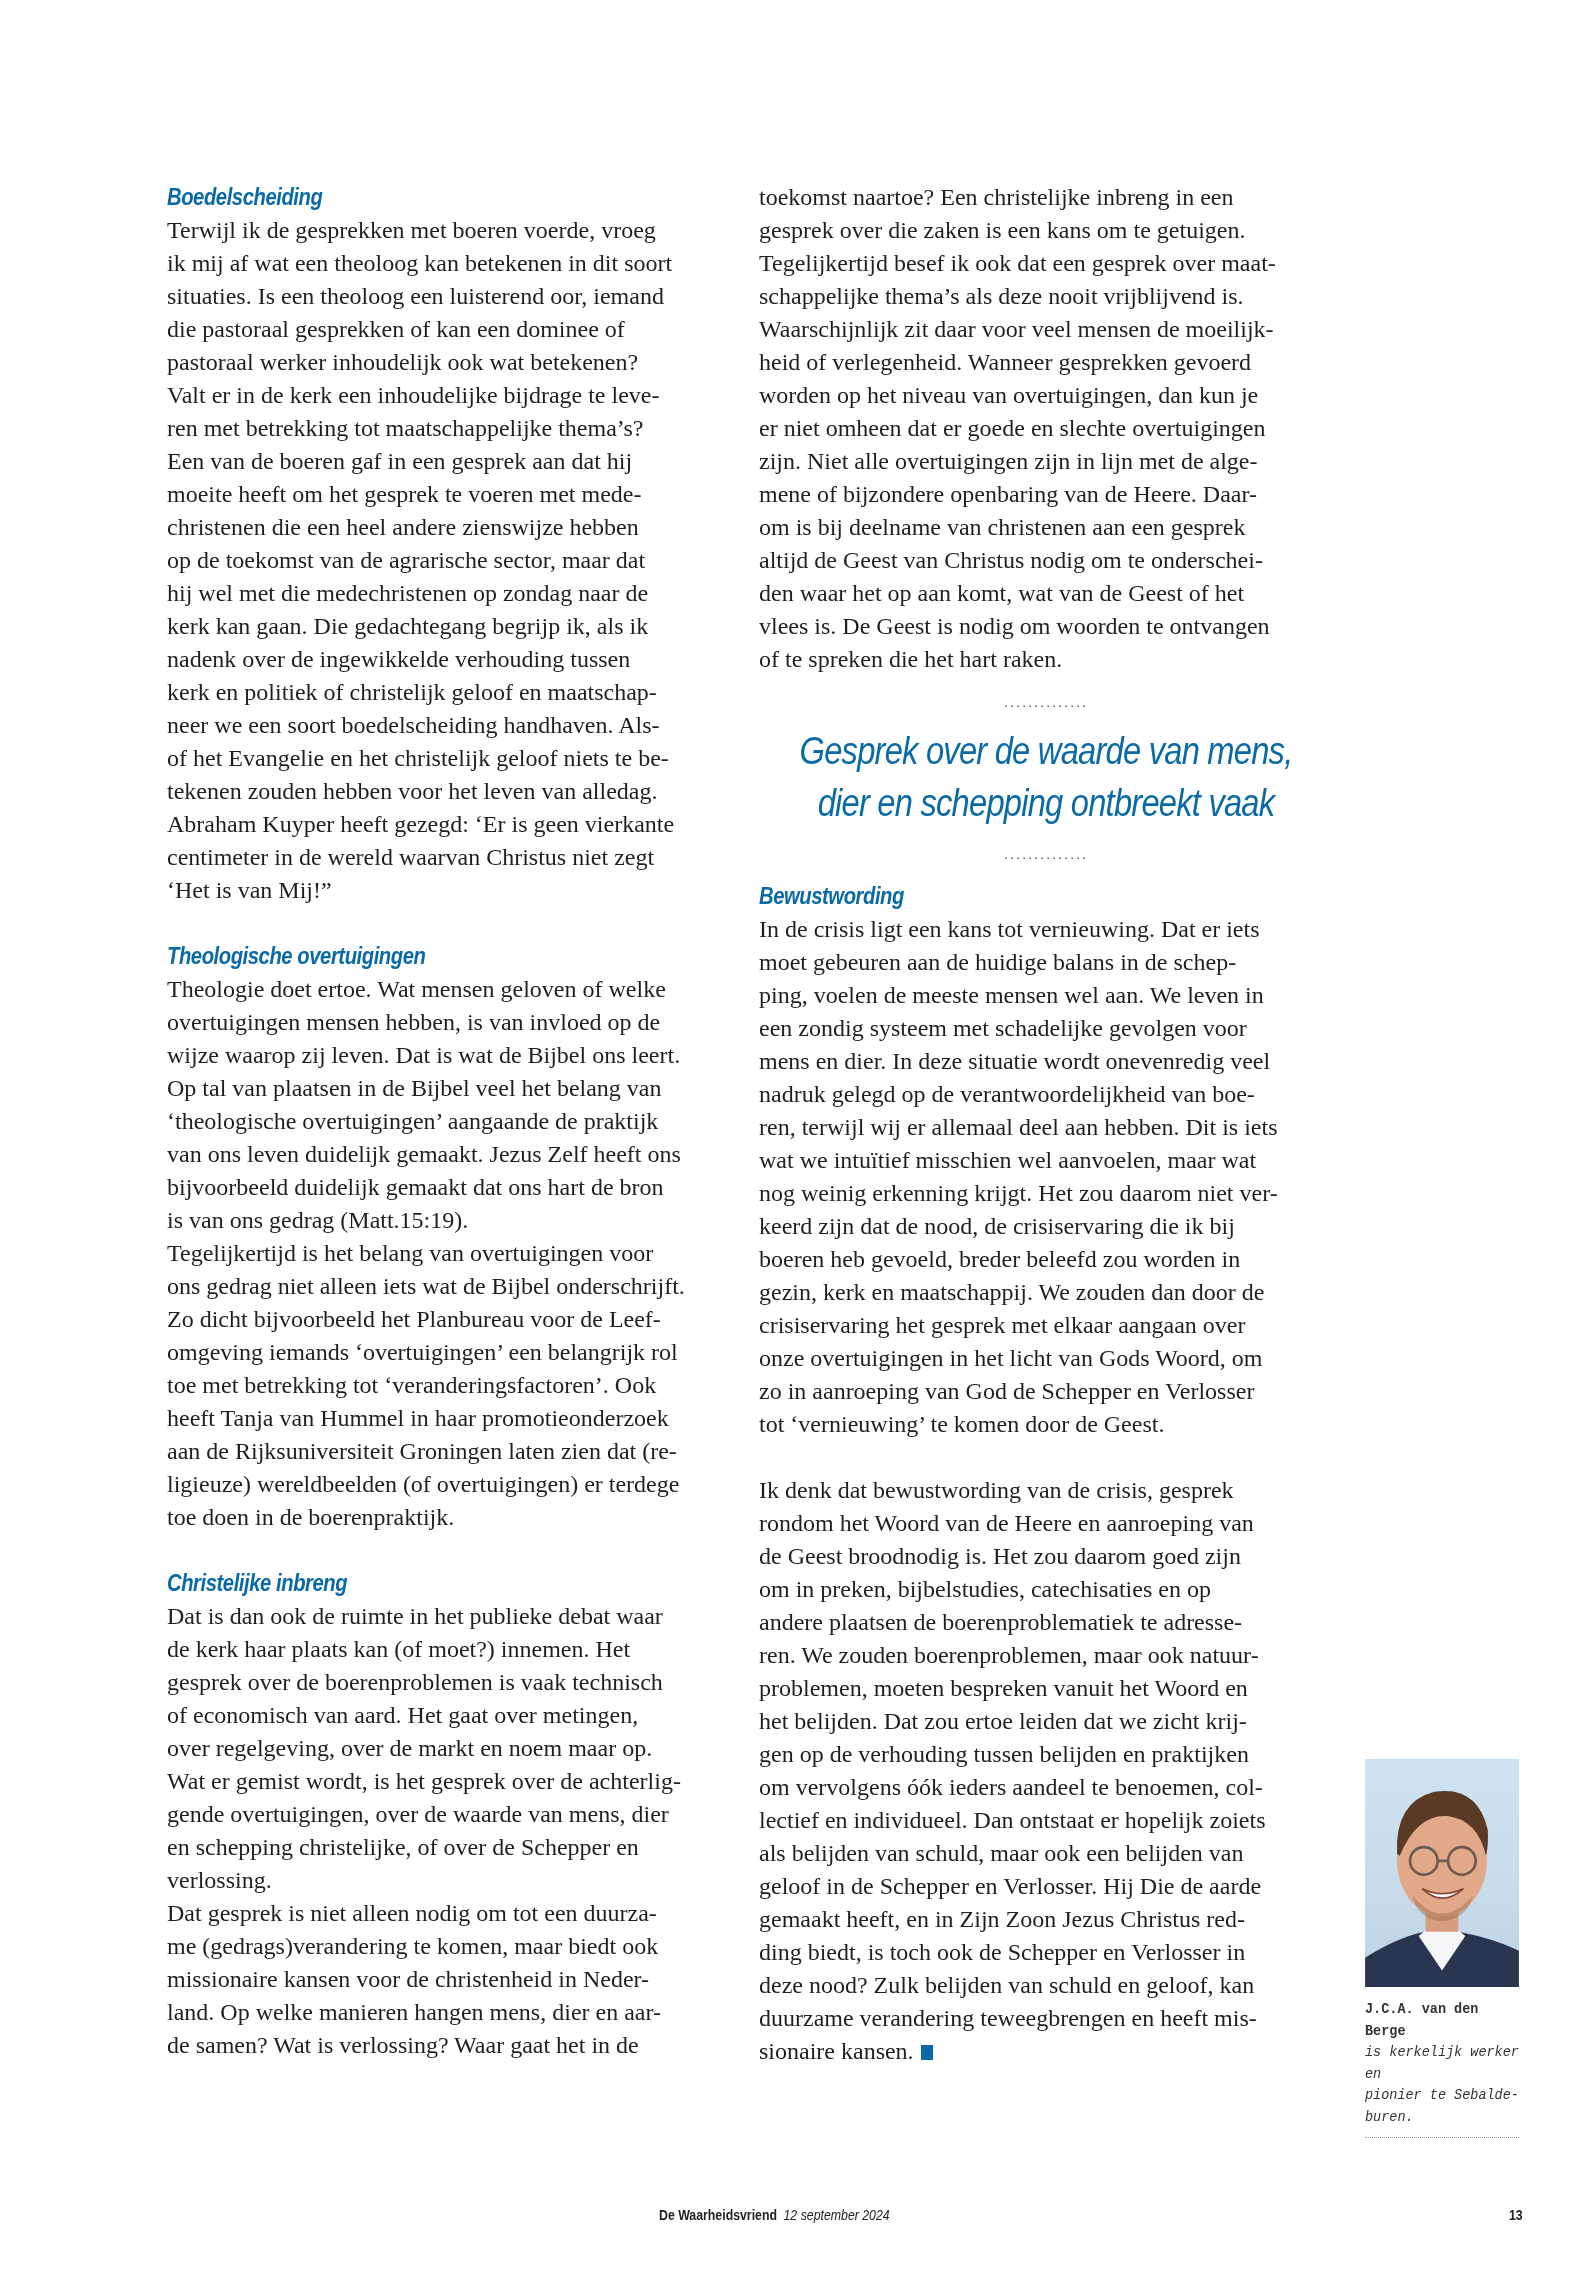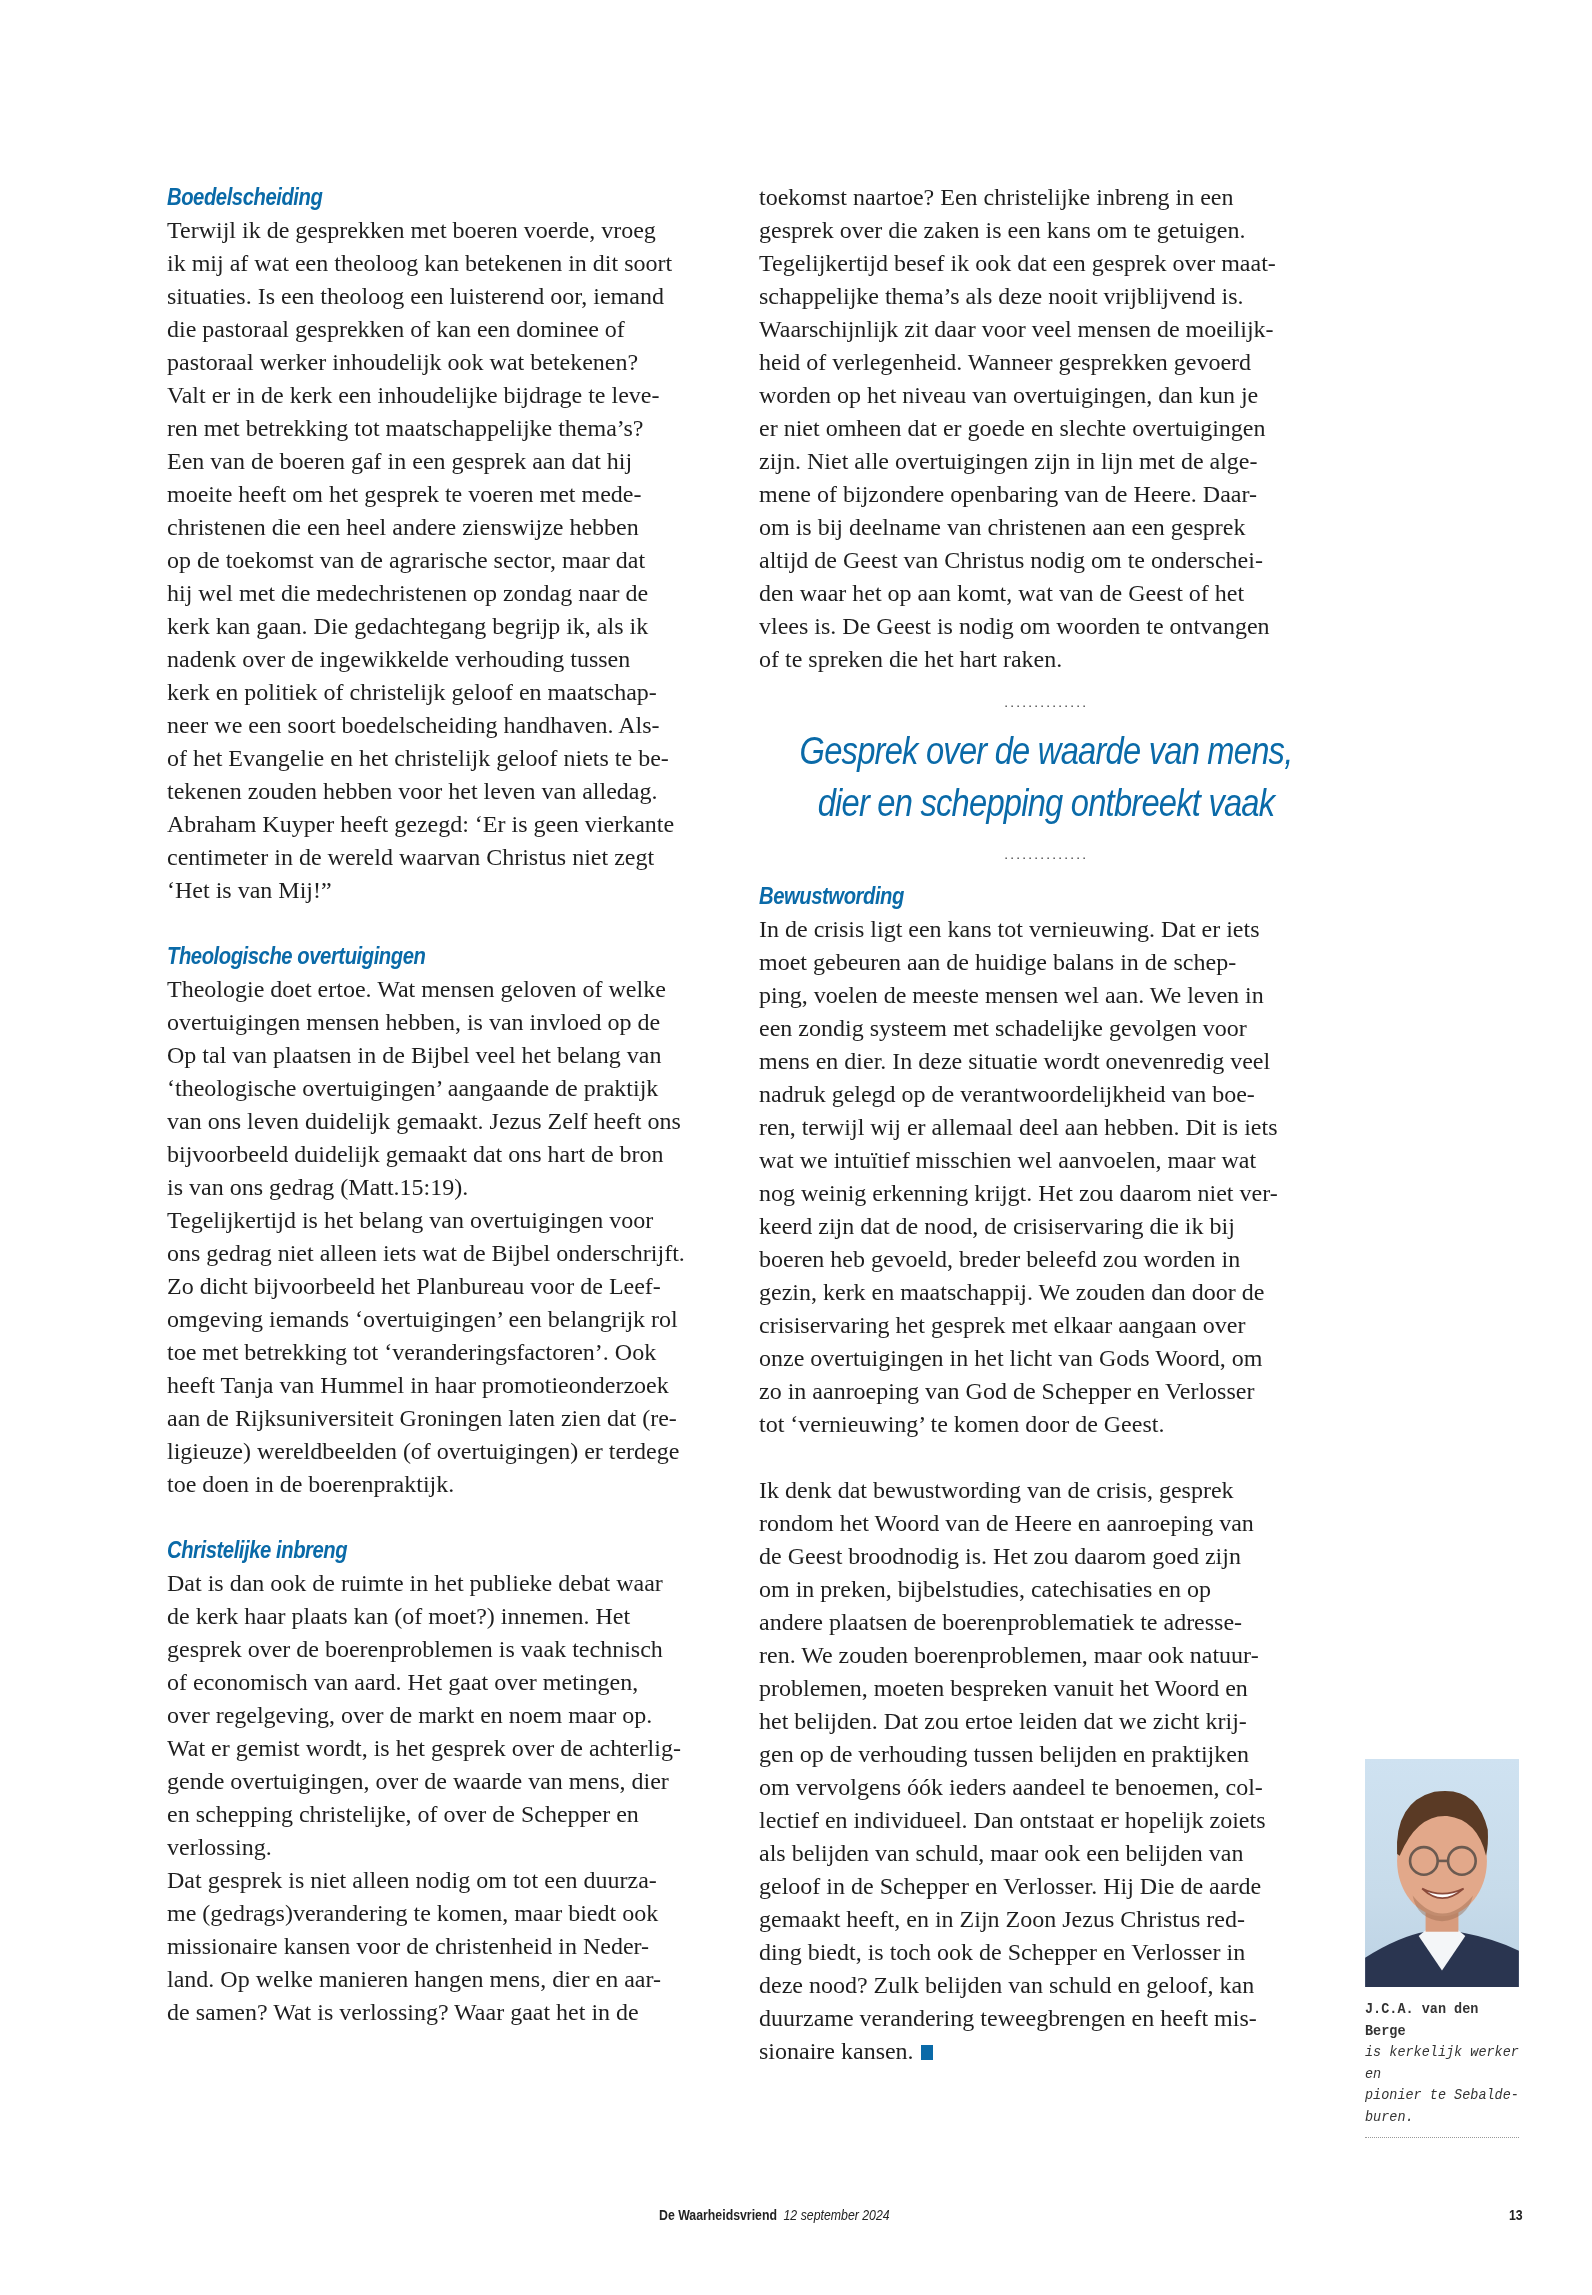--- a/index.html
+++ b/index.html
@@ -53,20 +53,21 @@
       <span class="line">tekenen zouden hebben voor het leven van alledag.</span>
       <span class="line">Abraham Kuyper heeft gezegd: ‘Er is geen vierkante</span>
       <span class="line">centimeter in de wereld waarvan Christus niet zegt</span>
       <span class="line">‘Het is van Mij!”</span>
     </div>
     <span class="gap"></span>
     <span class="heading">Theologische overtuigingen</span>
     <div>
       <span class="line">Theologie doet ertoe. Wat mensen geloven of welke</span>
       <span class="line">overtuigingen mensen hebben, is van invloed op de</span>
+      <span class="line">wijze waarop zij leven. Dat is wat de Bijbel ons leert.</span>
       <span class="line">Op tal van plaatsen in de Bijbel veel het belang van</span>
       <span class="line">‘theologische overtuigingen’ aangaande de praktijk</span>
       <span class="line">van ons leven duidelijk gemaakt. Jezus Zelf heeft ons</span>
       <span class="line">bijvoorbeeld duidelijk gemaakt dat ons hart de bron</span>
       <span class="line">is van ons gedrag (Matt.15:19).</span>
       <span class="line">Tegelijkertijd is het belang van overtuigingen voor</span>
       <span class="line">ons gedrag niet alleen iets wat de Bijbel onderschrijft.</span>
       <span class="line">Zo dicht bijvoorbeeld het Planbureau voor de Leef-</span>
       <span class="line">omgeving iemands ‘overtuigingen’ een belangrijk rol</span>
       <span class="line">toe met betrekking tot ‘veranderingsfactoren’. Ook</span>

